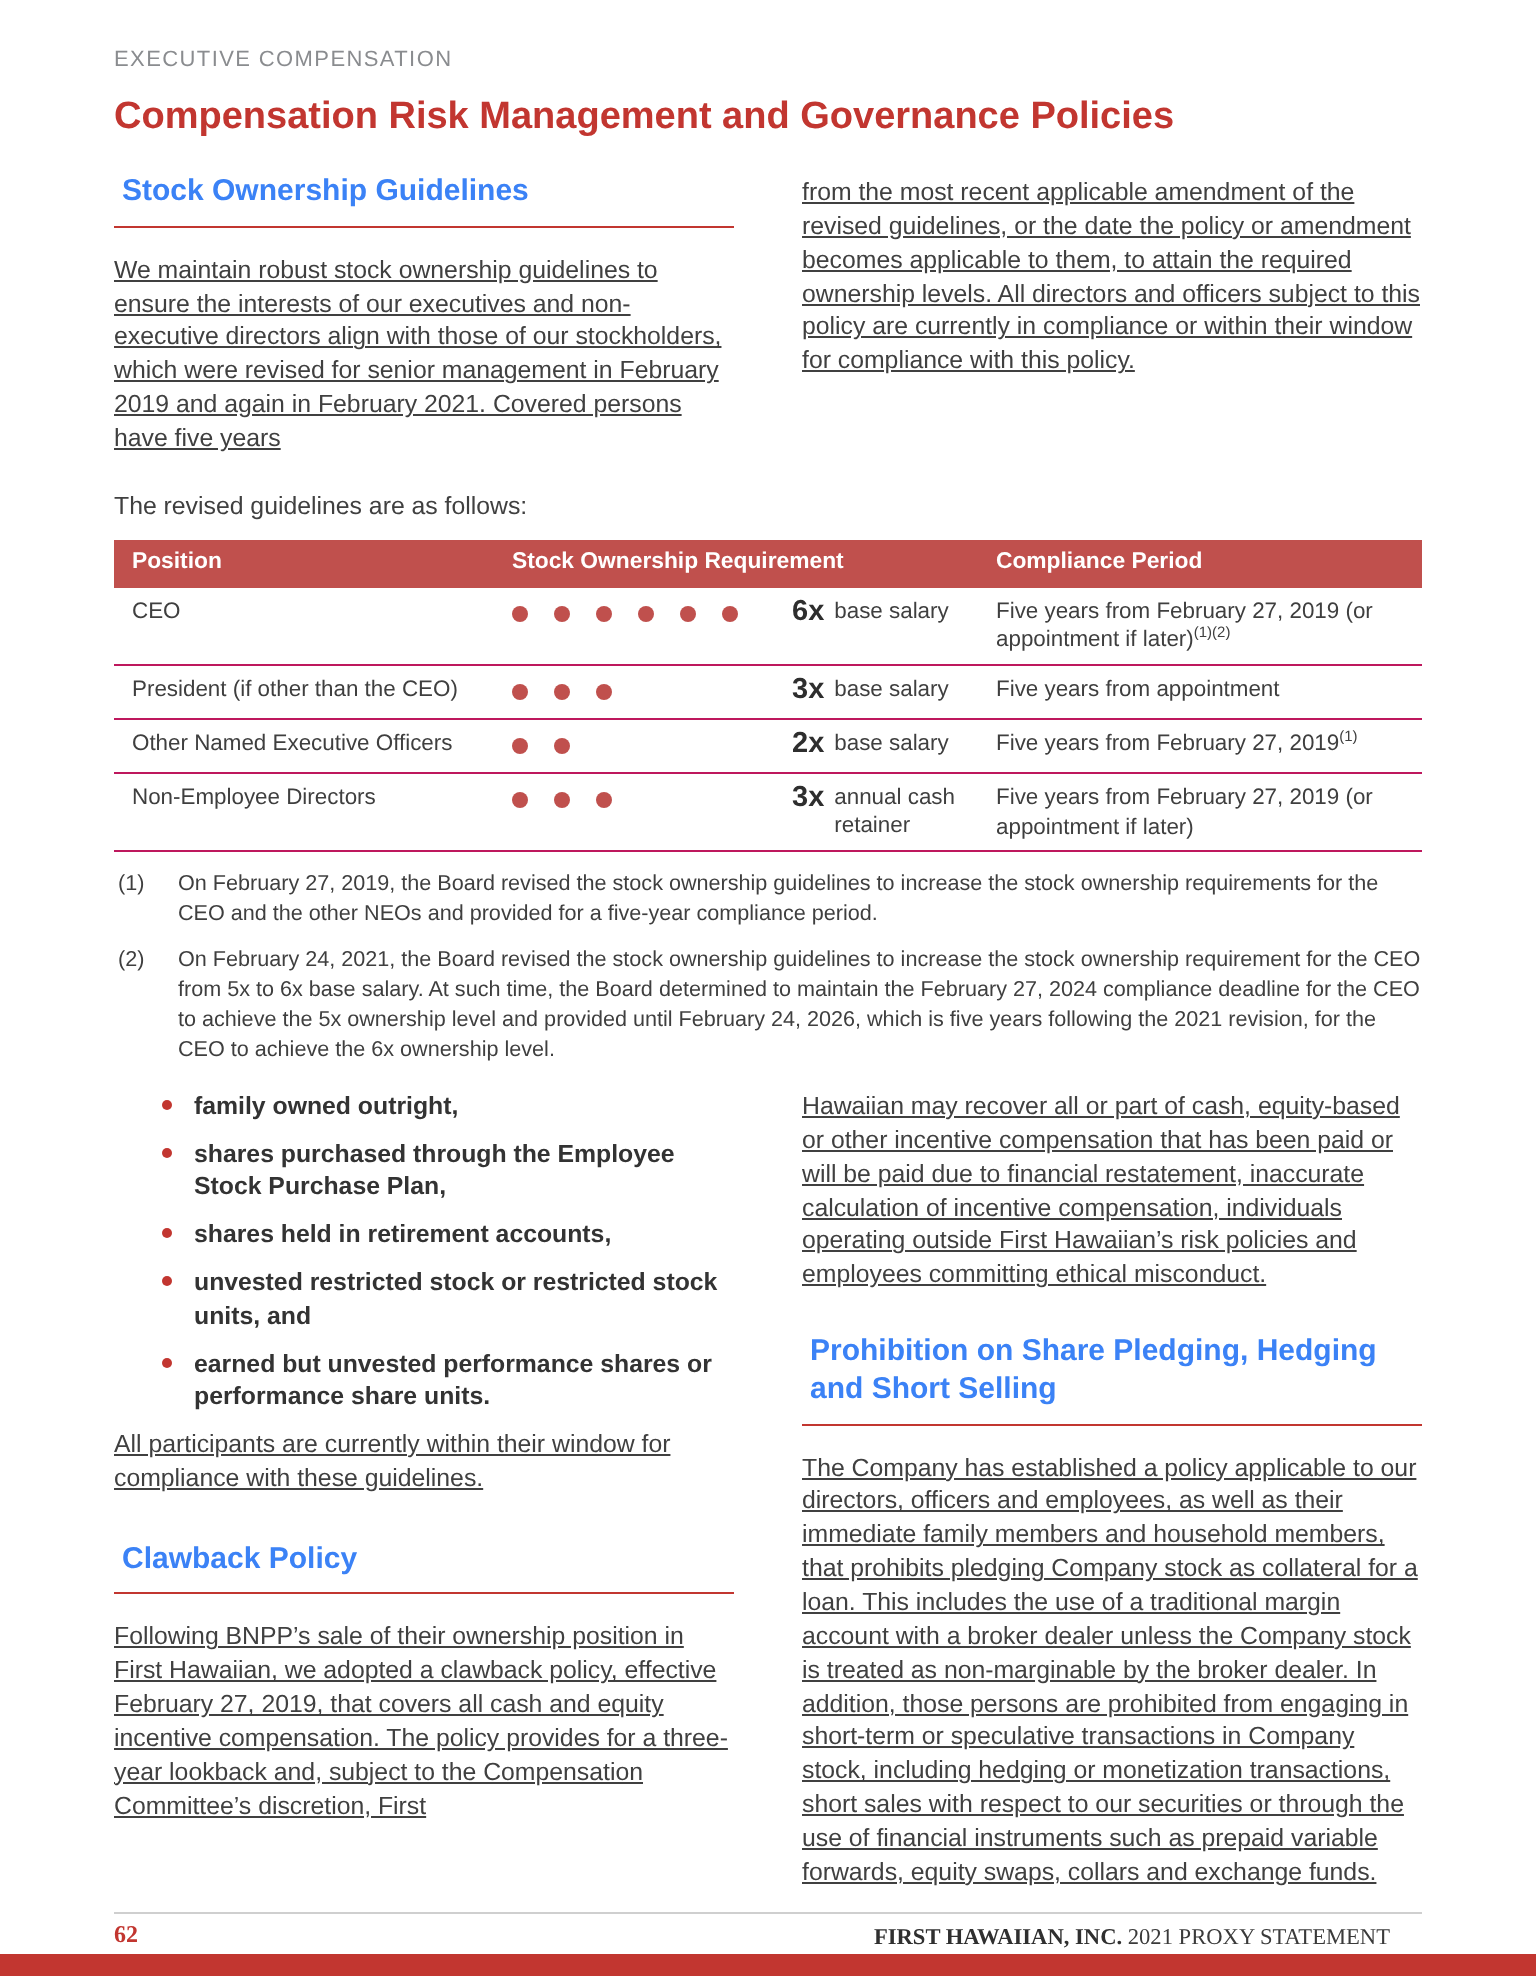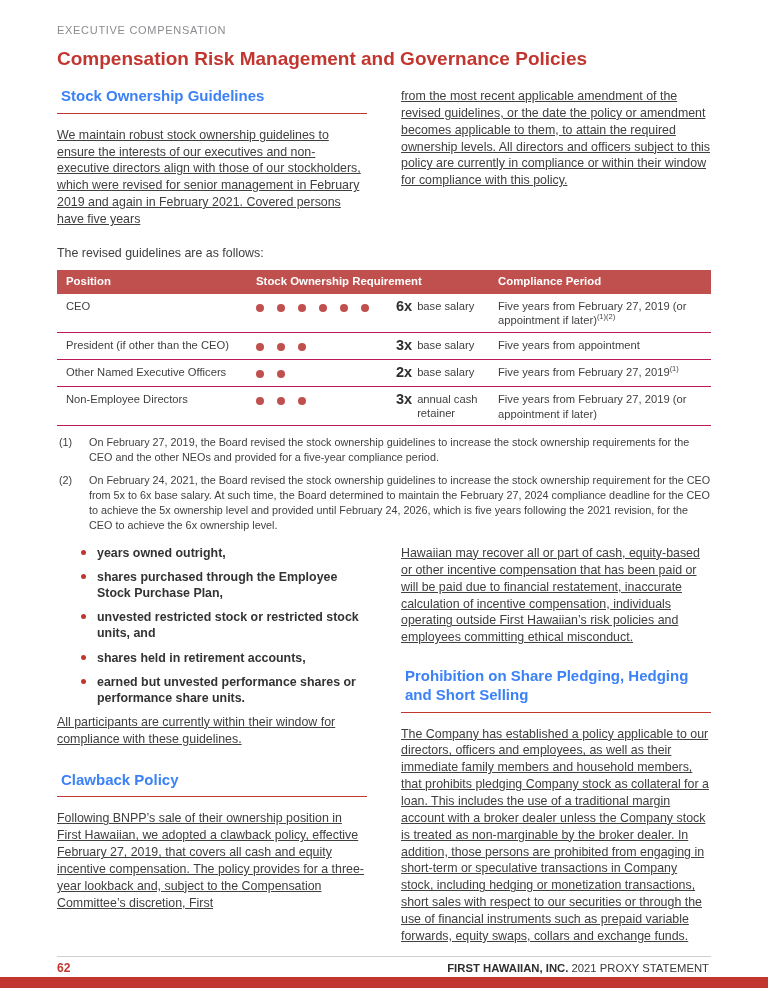--- a/index.html
+++ b/index.html
@@ -46,22 +46,22 @@
 
   
   .lead{font-size:12.4px;font-weight:bold;color:#333;line-height:1.36;margin:0 0 10px;}
   .blist{margin:0 0 4px 12px;}
   .bitem{display:flex;gap:11px;margin:0 0 8px 12px;font-size:12.4px;font-weight:bold;color:#333;line-height:1.3;}
   .bullet{width:5px;height:5px;border-radius:50%;background:#c23630;flex:none;margin-top:5px;}
 
   
   .footer-rule{position:absolute;left:57px;right:57px;bottom:36px;border-top:1px solid #cfcfcf;}
   .footer{
-    position:absolute;left:57px;right:59px;bottom:18px;
-    display:flex;justify-content:space-between;align-items:center;font-size:11.3px;color:#3a3a3a;
+    position:absolute;left:57px;right:73px;bottom:18px;
+    display:flex;justify-content:space-between;align-items:flex-end;font-size:11.3px;color:#3a3a3a;font-family:Liberation Serif, serif;
   }
   .page-num{color:#c23630;font-weight:bold;font-size:12px;}
   .footer-company{font-weight:bold;color:#2f2f2f;}
   .bottom-bar{position:absolute;left:0;right:0;bottom:5px;height:11px;background:#c23630;}
 </style>
 </head>
 <body>
 
 <div class="content">
 
@@ -151,33 +151,33 @@
       <span class="fn-num">(2)</span>
       <span class="fn-text">On February 24, 2021, the Board revised the stock ownership guidelines to increase the stock ownership requirement for the CEO from 5x to 6x base salary. At such time, the Board determined to maintain the February 27, 2024 compliance deadline for the CEO to achieve the 5x ownership level and provided until February 24, 2026, which is five years following the 2021 revision, for the CEO to achieve the 6x ownership level.</span>
     </div>
   </div>
 
   <div class="two-col mt">
     <div class="col">
       <div class="blist">
         <div class="bitem">
             <span class="bullet"></span>
-            <span>years owned outright,</span>
+            <span>family owned outright,</span>
           </div>
         <div class="bitem">
             <span class="bullet"></span>
             <span>shares purchased through the Employee Stock Purchase Plan,</span>
           </div>
         <div class="bitem">
             <span class="bullet"></span>
+            <span>shares held in retirement accounts,</span>
+          </div>
+        <div class="bitem">
+            <span class="bullet"></span>
             <span>unvested restricted stock or restricted stock units, and</span>
-          </div>
-        <div class="bitem">
-            <span class="bullet"></span>
-            <span>shares held in retirement accounts,</span>
           </div>
         <div class="bitem">
             <span class="bullet"></span>
             <span>earned but unvested performance shares or performance share units.</span>
           </div>
       </div>
       <p class="body">All participants are currently within their window for compliance with these guidelines.</p>
 
       <h2 class="rule-heading" style="margin-top:22px;">Clawback Policy</h2>
       <p class="body">Following BNPP’s sale of their ownership position in First Hawaiian, we adopted a clawback policy, effective February 27, 2019, that covers all cash and equity incentive compensation. The policy provides for a three-year lookback and, subject to the Compensation Committee’s discretion, First</p>

